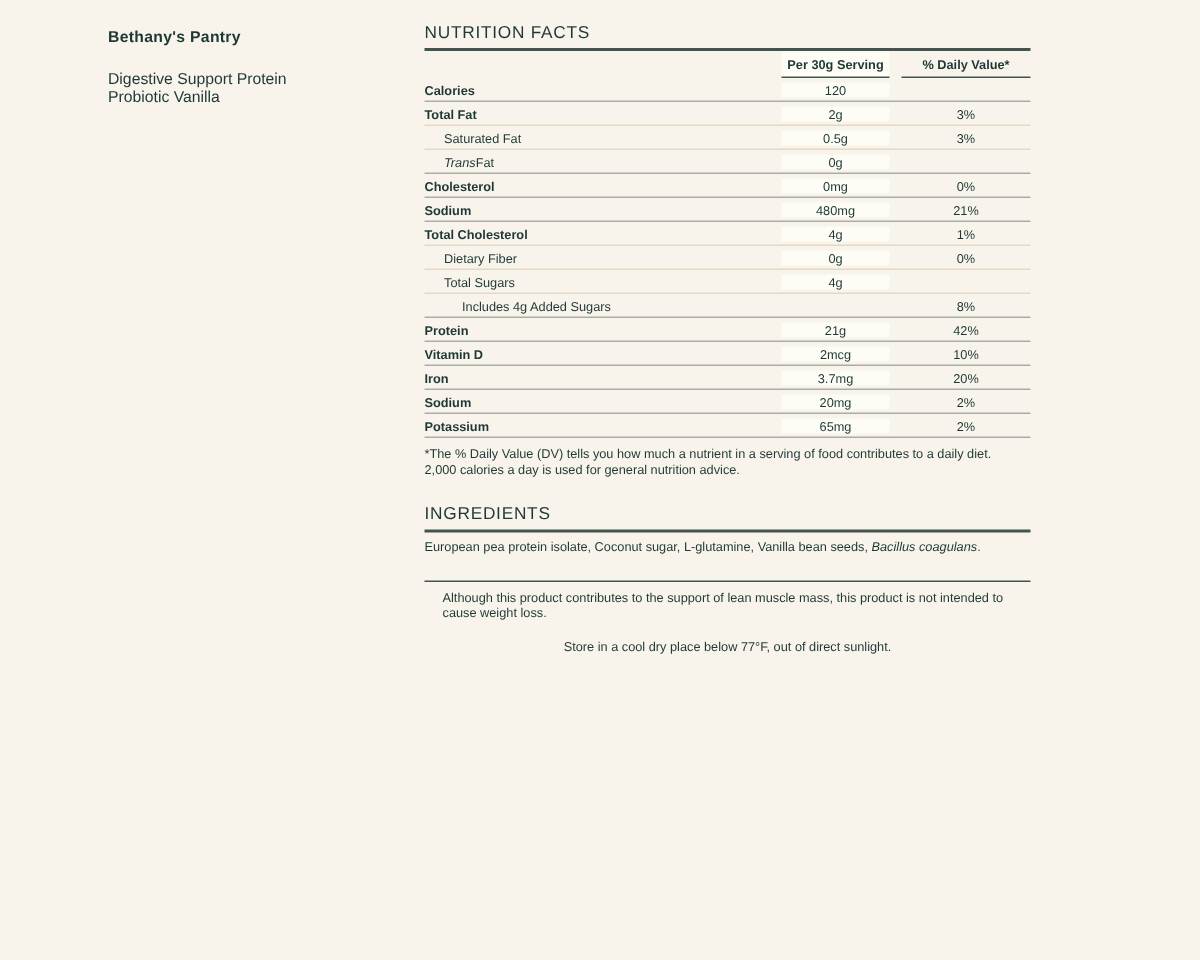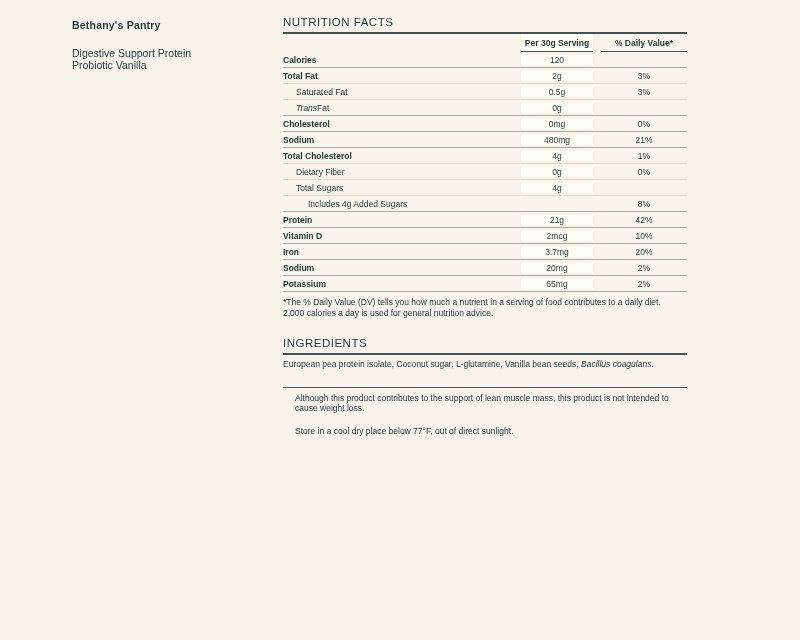--- a/index.html
+++ b/index.html
@@ -43,21 +43,21 @@
   .sep-tan{border-bottom:1px solid var(--sep_tan);}
 
   .footnote{margin-top:5px;font-size:8.5px;line-height:10.5px;}
 
   .ingredients{margin-top:19px;}
   .ingredients p{margin:4px 0 6px 0;font-size:8.5px;line-height:10.5px;}
 
   .divider{margin-top:17px;border-bottom:1.5px solid var(--rule_dark);}
   .claims p{margin:12px;font-size:8.5px;line-height:10.5px;}
   .claims .claim{margin-top:5px;}
-  .claims .storage{margin-top:9px;}
+  .claims .storage{margin-top:9px;text-align:center;}
 </style>
 </head>
 <body>
 
 <div class="brand">
   <div class="brand-name">Bethany's Pantry</div>
   <div class="product-line">Digestive Support Protein</div>
   <div class="flavor">Probiotic Vanilla</div>
 </div>
 

